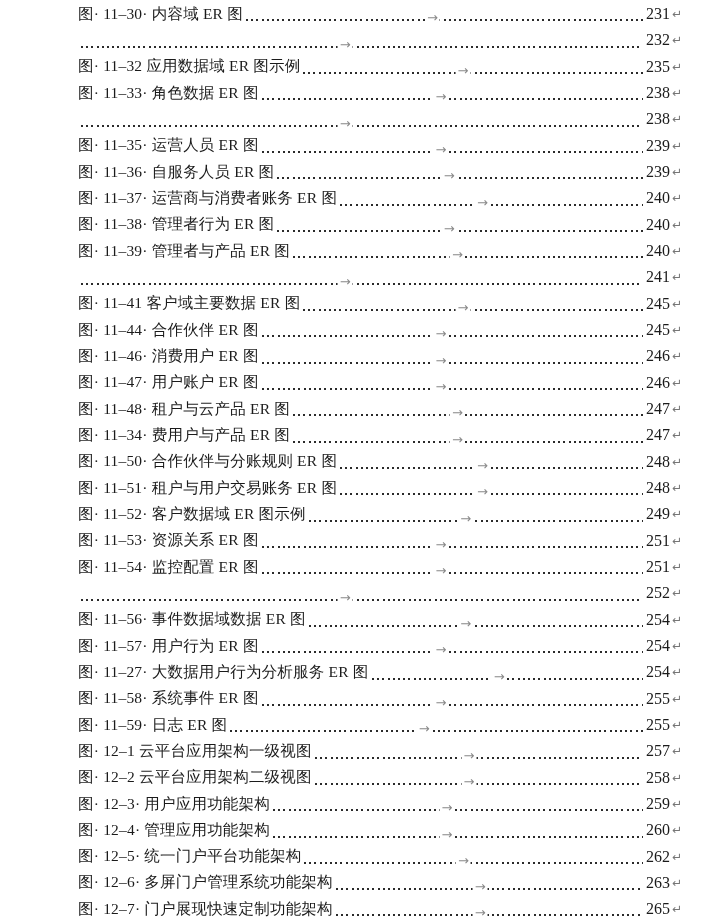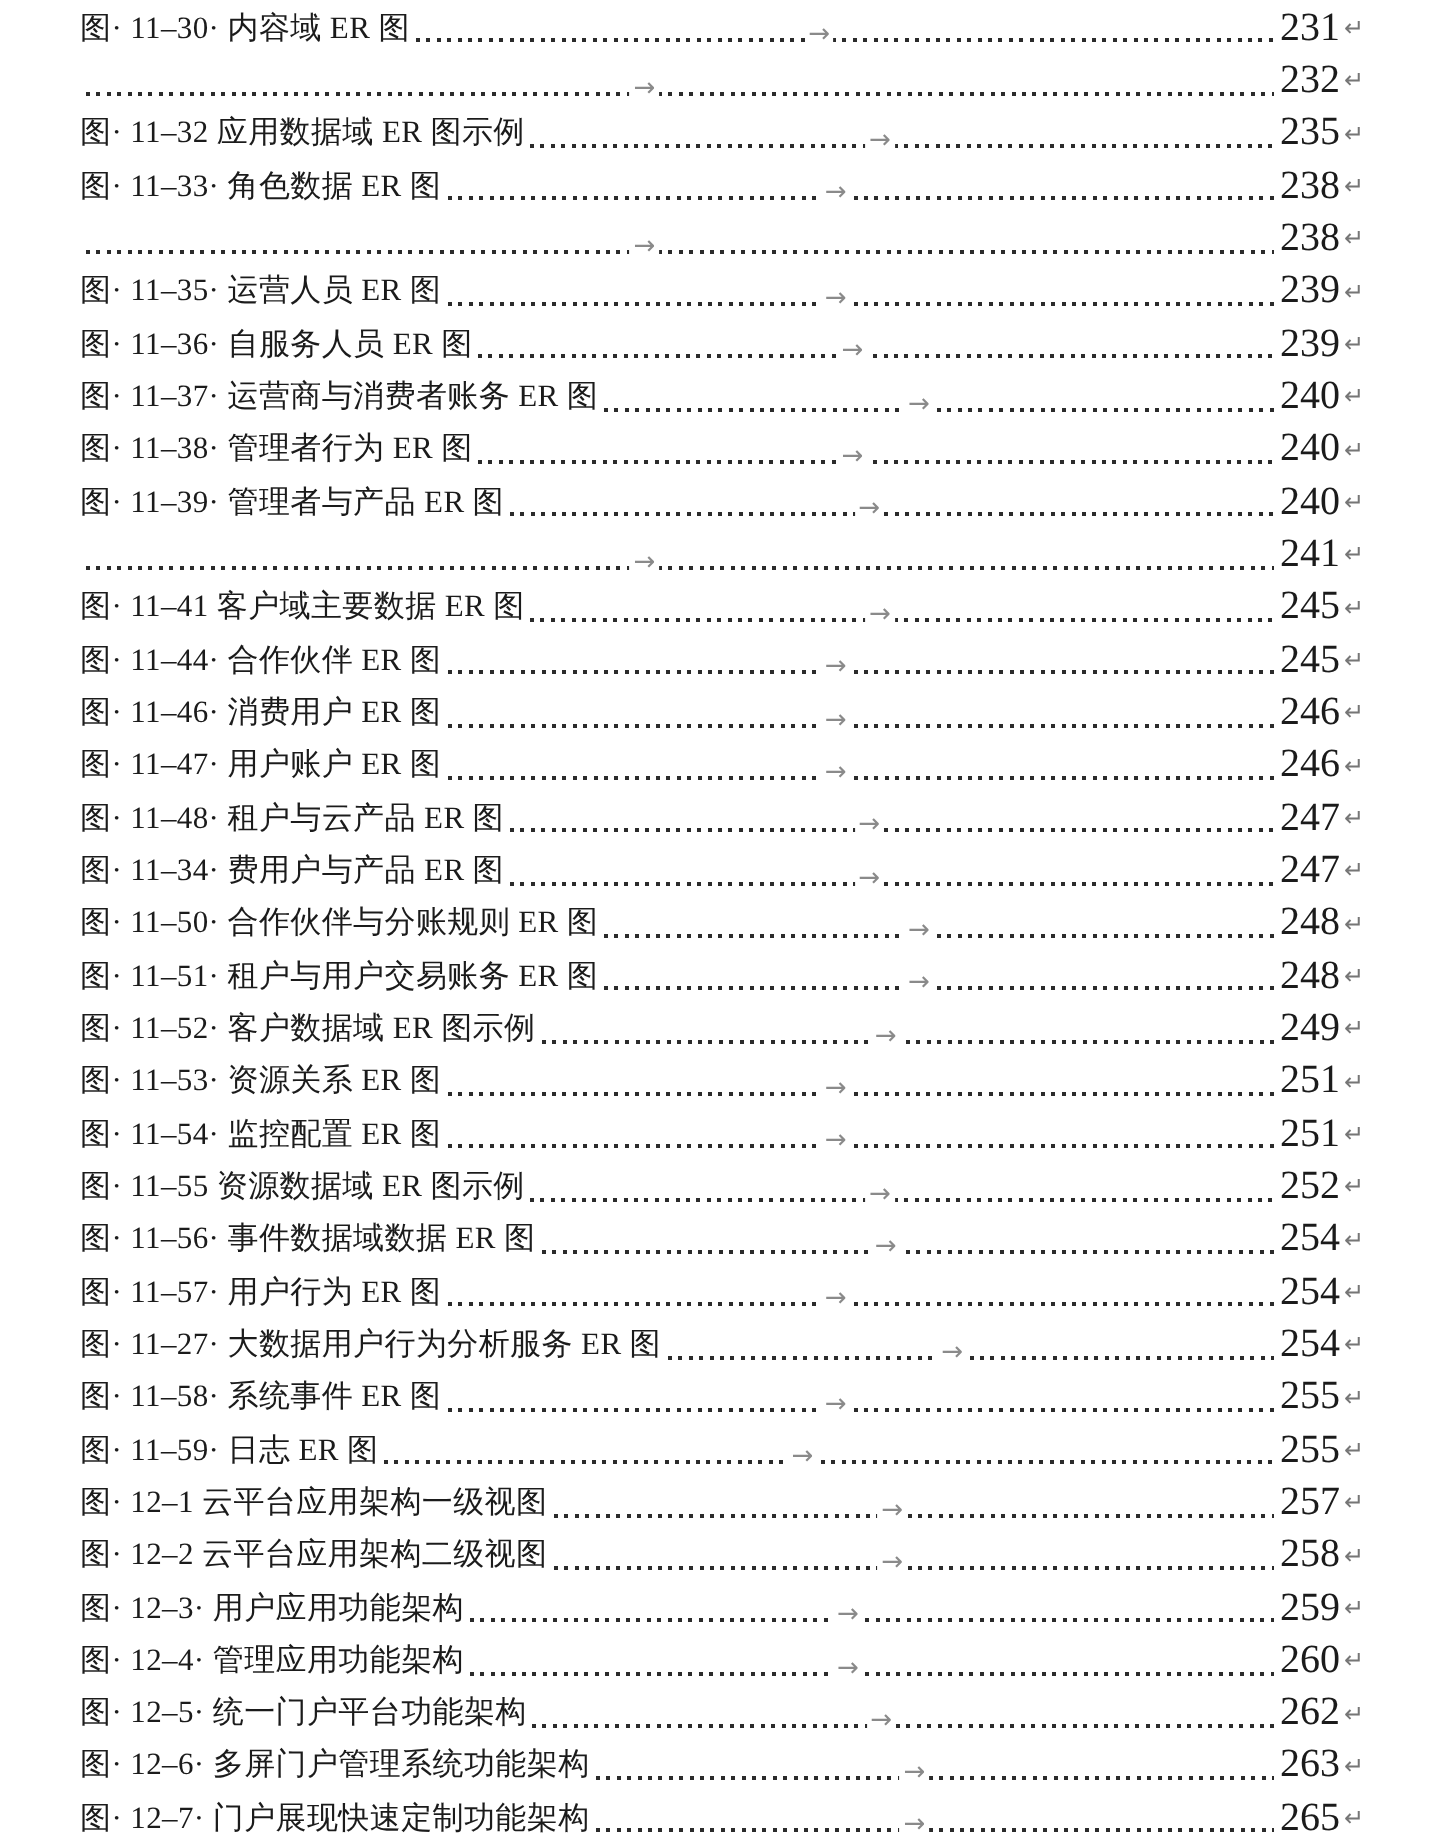--- a/index.html
+++ b/index.html
@@ -13,20 +13,21 @@
     overflow: hidden;
     font-family: "Liberation Serif", "DejaVu Serif", serif;
     color: #1b1b1b;
   }
   .page {
     box-sizing: border-box;
     width: 728px;
     height: 923px;
     padding-top: 1px;
     background: #ffffff;
+    padding-left: 38px;
   }
   .figure-list {
     width: 100%;
   }
   .toc-row {
     box-sizing: border-box;
     display: flex;
     align-items: center;
     height: 26.34px;
     padding: 0 46px 0 40px;
@@ -60,21 +61,21 @@
     transform: translateX(-50%);
     background: #ffffff;
     padding: 0 2px;
     color: #8a8a8a;
     font-size: 13px;
     line-height: 1;
     font-family: "DejaVu Sans", sans-serif;
   }
   .page-num {
     flex: 0 0 auto;
-    font-size: 20px;
+    font-size: 16px;
   }
   .para-mark {
     flex: 0 0 auto;
     margin-left: 2px;
     color: #767676;
     font-size: 12px;
     line-height: 1;
     font-family: "DejaVu Sans", sans-serif;
   }
 </style>
@@ -272,21 +273,20 @@
   <div class="toc-row">
     <span class="entry-text">图· 11–54· 监控配置 ER 图</span>
     <span class="leader">
       <span class="tab-arrow">→</span>
     </span>
     <span class="page-num">251</span>
     <span class="para-mark">↵</span>
   </div>
 
   <div class="toc-row">
-    <span class="entry-text">图· 11–55 资源数据域 ER 图示例</span>
     <span class="leader">
       <span class="tab-arrow">→</span>
     </span>
     <span class="page-num">252</span>
     <span class="para-mark">↵</span>
   </div>
 
   <div class="toc-row">
     <span class="entry-text">图· 11–56· 事件数据域数据 ER 图</span>
     <span class="leader">

